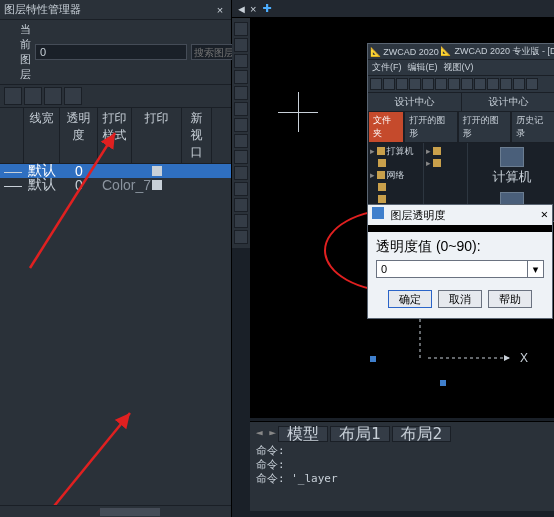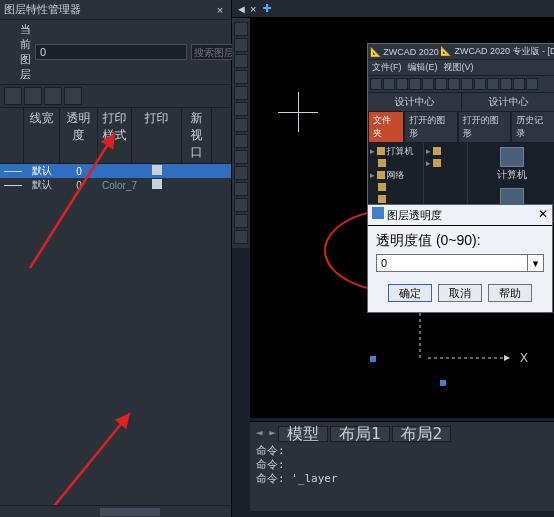--- a/index.html
+++ b/index.html
@@ -84,21 +84,21 @@
   }
   .th {
     padding: 2px 4px;
     border-right: 1px solid #1a1f26;
     text-align: center;
   }
   .th0{width:24px;} .th1{width:36px;} .th2{width:38px;} .th3{width:34px;}
   .th4{width:50px;} .th5{width:30px;}
   .trow {
     display: flex;
-    font-size: 10px;
+    font-size: 14px;
     height: 14px;
     align-items: center;
   }
   .trow.sel { background: #2f6fc0; color: #fff; }
   .td { padding: 0 4px; text-align: center; }
   .td0{width:24px;} .td1{width:36px;} .td2{width:38px;} .td3{width:34px;}
   .td4{width:50px;} .td5{width:30px;}
   .line-swatch { display:inline-block; width:18px; border-top:1px solid #c8d0d8; vertical-align:middle; }
   .print-icon { display:inline-block; width:10px; height:10px; background:#c8d0d8; }
   .bottom-scroll {
@@ -192,21 +192,21 @@
   .zwin .tabs2 { display:flex; background:#2d3640; font-size:9px; }
   .zwin .tabs2 .t2 { padding:2px 4px; border:1px solid #1a1f26; }
   .zwin .tabs2 .t2.a { background:#c54a2c; color:#fff;}
   .zwin .tree-area { display:flex; height:78px; background:#1a2028;}
   .zwin .tree { width:56px; border-right:1px solid #2d3640; padding:2px; font-size:9px; color:#c8d0d8; overflow:hidden;}
   .zwin .tree .tn { display:flex; align-items:center; gap:2px; height:12px; }
   .zwin .tree .fold { display:inline-block; width:8px; height:8px; background:#c9a04b;}
   .zwin .thumbs { flex:1; display:flex; flex-direction:column; gap:6px; padding:4px; align-items:center;}
   .zwin .thumb2 { display:flex; flex-direction:column; align-items:center; gap:1px; }
   .zwin .thumb2 .timg { width:24px; height:20px; background:#4a5f7a; border:1px solid #6b7d91;}
-  .zwin .thumb2 .tl { font-size:10px; color:#c8d0d8;}
+  .zwin .thumb2 .tl { font-size:13px; color:#c8d0d8;}
   
   .cross {
     position:absolute; top:74px; left:28px;
     width:40px; height:40px;
     pointer-events:none;
   }
   .cross::before, .cross::after {
     content:""; position:absolute; background:#c8d0d8;
   }
   .cross::before{ left:0; top:20px; width:40px; height:1px;}
@@ -224,21 +224,22 @@
     top:186px; left:117px;
     width:186px;
     background:#eef2f6;
     border:1px solid #5a6572;
     color:#000;
     font-size:11px;
   }
   .dialog .dtitle {
     display:flex; justify-content:space-between; align-items:flex-start;
     background:#eef2f6; padding:2px 4px;
-    border-bottom:1px solid #000000;
+    border-bottom:7px solid #000000;
+    font-family:Liberation Mono, monospace;
   }
   .dialog .dtitle .dicon { width:12px; height:12px; background:#3f7fcc; display:inline-block;}
   .dialog .dclose { font-size:12px; cursor:default;}
   .dialog .dbody { padding:6px 8px; }
   .dialog .dlabel { font-size:14px; margin-bottom:4px; }
   .dialog .dinput {
     display:flex; border:1px solid #6a7280; background:#fff; height:18px;
   }
   .dialog .dinput input { border:none; flex:1; font-size:11px; padding:0 4px; outline:none;}
   .dialog .dinput .dd { width:16px; border-left:1px solid #6a7280; text-align:center; line-height:16px;}

